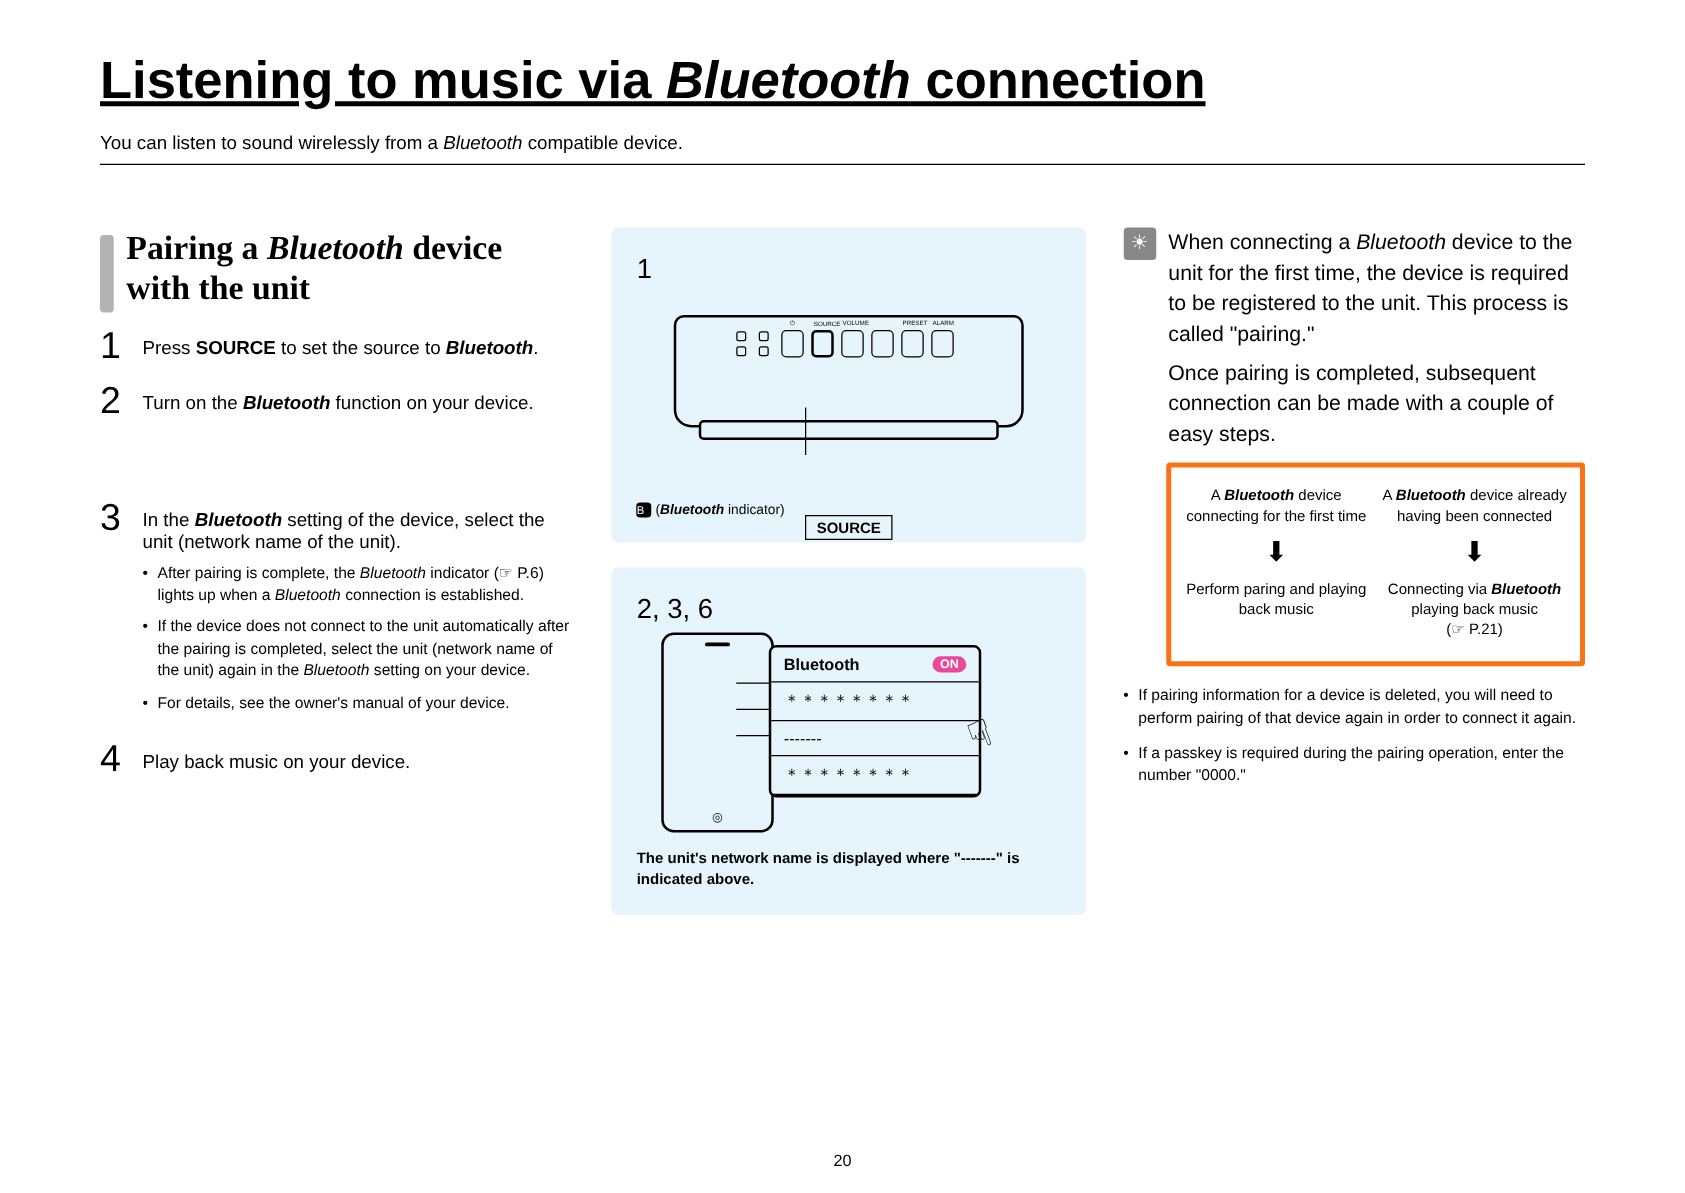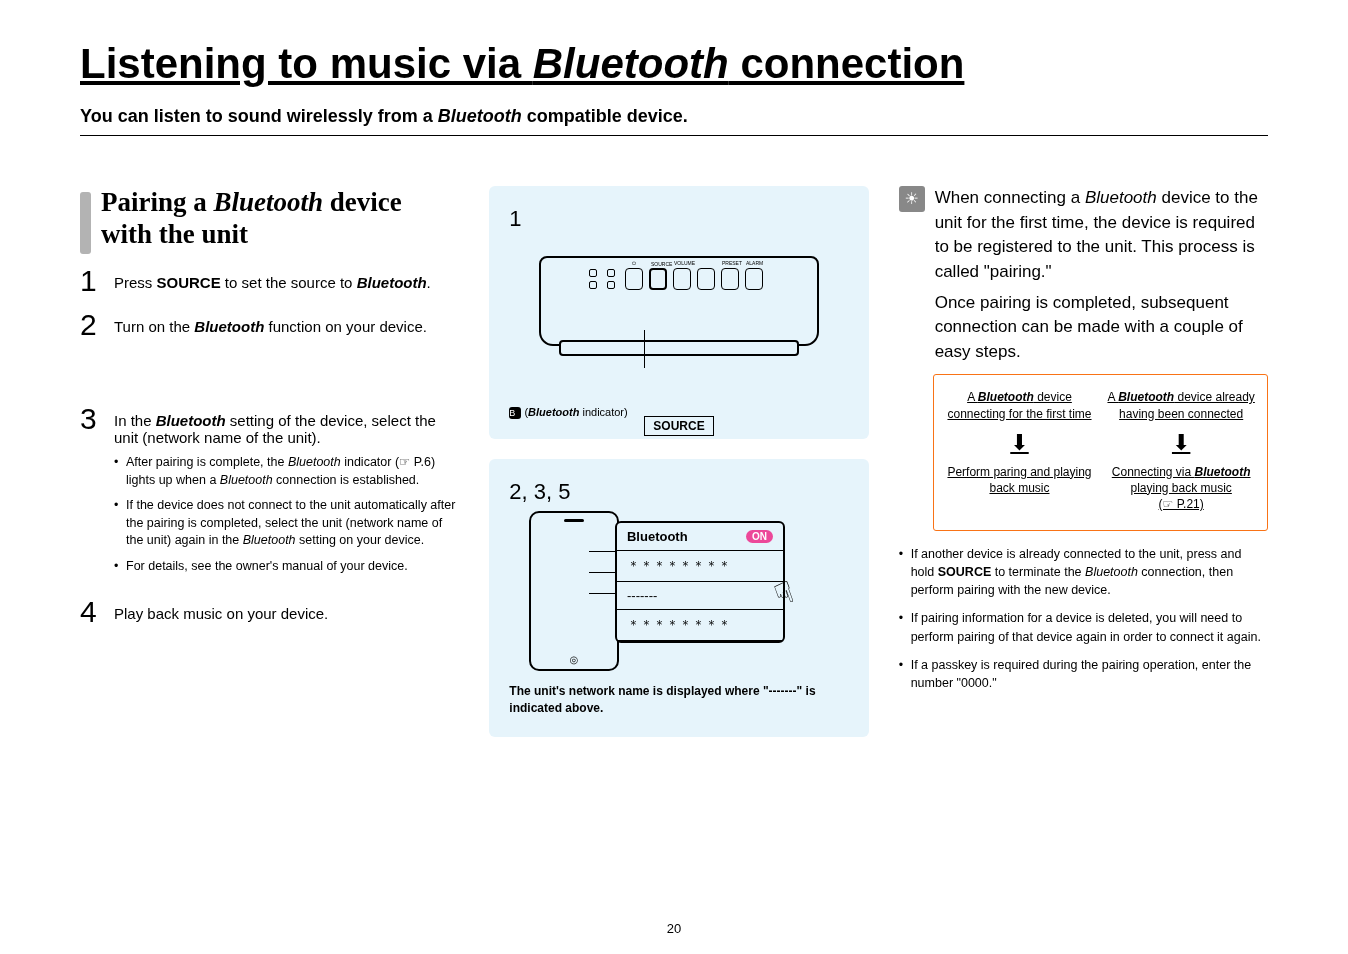--- a/index.html
+++ b/index.html
@@ -13,22 +13,22 @@
     padding: 40px 80px 30px 80px;
   }
   .page-title {
     font-size: 42px;
     font-weight: 600;
     margin-bottom: 18px;
     text-decoration: underline;
   }
   .page-title .italic { font-style: italic; }
   .intro {
-    font-size: 18px;
-    font-weight: 700;
+    font-size: 15px;
+    font-weight: 400;
     margin-bottom: 8px;
   }
   .intro .italic { font-style: italic; }
   hr.topline {
     border: none;
     border-top: 1px solid #000;
     margin-bottom: 50px;
   }
   .columns {
     display: flex;
@@ -218,24 +218,24 @@
   
   .tip-row { display: flex; gap: 10px; margin-bottom: 10px; }
   .tipicon {
     width: 26px; height: 26px; background: #888; border-radius: 3px;
     color: #fff; text-align: center; line-height: 26px; flex-shrink: 0;
   }
   .tip-text { font-size: 17px; font-weight: 300; line-height: 1.45; }
   .tip-text .italic { font-style: italic; }
 
   .flowbox {
-    border: 1px solid #f97316; border-radius: 3px;
+    border: 4px solid #f97316; border-radius: 3px;
     padding: 14px 10px 18px 10px;
     margin: 10px 0 14px 34px;
-    display: flex; gap: 10px; text-decoration: underline;
+    display: flex; gap: 10px;
   }
   .flowcol {
     flex: 1; text-align: center; font-size: 12px; line-height: 1.35;
   }
   .flowcol .italic { font-style: italic; }
   .flow-arrow {
     font-size: 22px; margin: 6px 0;
   }
 
   ul.rbullets {
@@ -351,21 +351,21 @@
         <div class="device-slot"></div>
       </div>
       <div class="leader"></div>
       <div class="source-label-box">SOURCE</div>
       <div class="bt-indic">
         <span class="bticon">B</span><span> (</span><span class="italic" style="font-weight:600">Bluetooth</span><span> indicator)</span>
       </div>
     </div>
 
     <div class="panel">
-      <div class="fignum">2, 3, 5</div>
+      <div class="fignum">2, 3, 6</div>
       <div class="phone-wrap">
         <div class="phone">
           <div class="speaker"></div>
         </div>
         <div class="callout-leaders">
             <div></div>
             <div></div>
             <div></div>
           </div>
         <div class="callout">
@@ -408,22 +408,19 @@
       </div>
       <div class="flowcol">
         <div><span>A </span><span class="italic" style="font-weight:600">Bluetooth</span><span> device already having been connected</span></div>
         <div class="flow-arrow">⬇</div>
         <div><span>Connecting via </span><span class="italic" style="font-weight:600">Bluetooth</span><br><span> playing back music</span></div>
         <div>(☞ P.21)</div>
       </div>
     </div>
 
     <ul class="rbullets">
-      <li>
-        <span>If another device is already connected to the unit, press and hold </span><span class="bold">SOURCE</span><span> to terminate the </span><span class="italic">Bluetooth</span><span> connection, then perform pairing with the new device.</span>
-      </li>
       <li>If pairing information for a device is deleted, you will need to perform pairing of that device again in order to connect it again.</li>
       <li>If a passkey is required during the pairing operation, enter the number "0000."</li>
     </ul>
   </div>
 </div>
 
 <div class="pagenum">20</div>
 
 </body></html>

